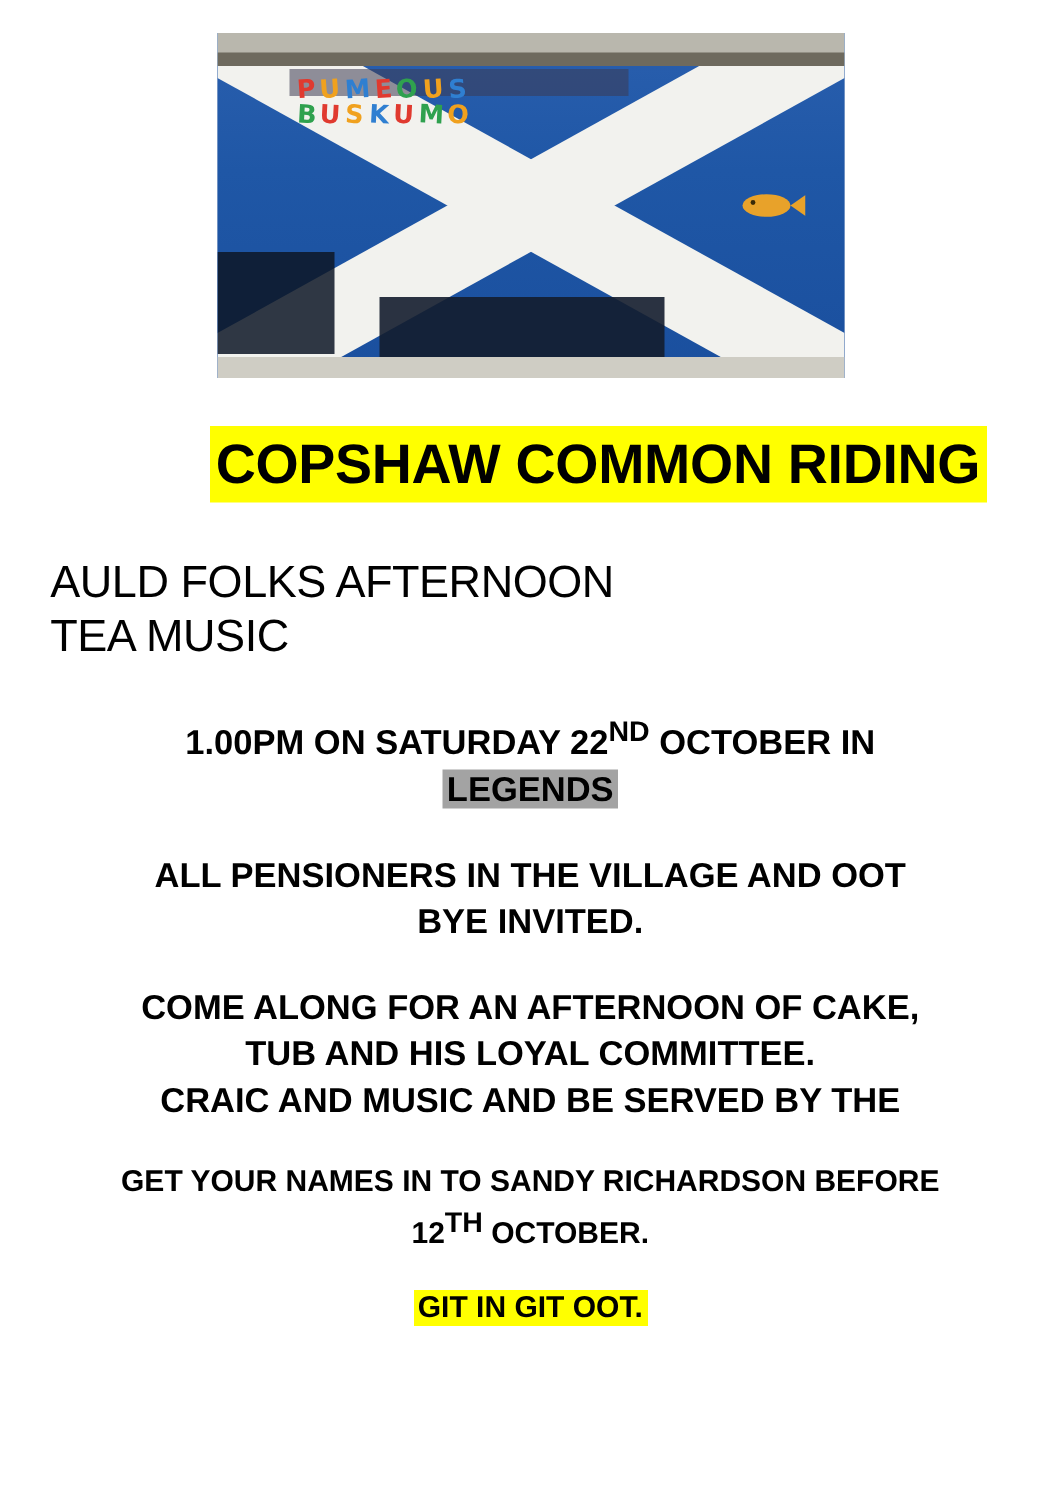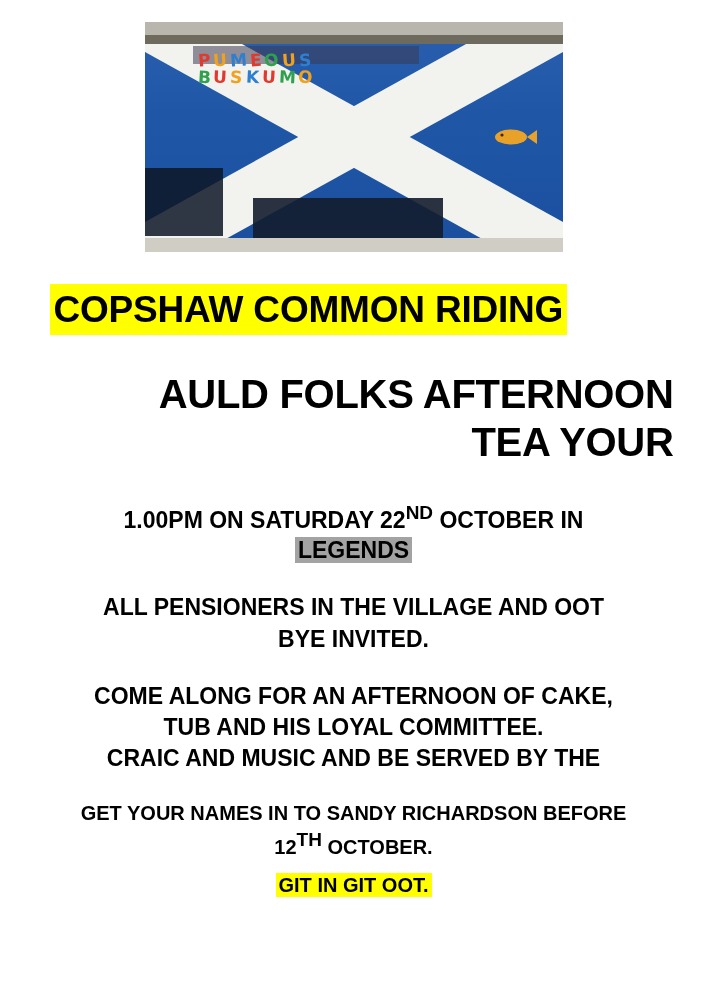--- a/index.html
+++ b/index.html
@@ -125,38 +125,38 @@
     top: 104px;
     width: 44px;
     height: 22px;
     z-index: 6;
   }
 
   
   .title-bar {
     margin: 32px auto 0 auto;
     width: 608px;
-    text-align: left;
+    text-align: right;
   }
   .title-bar span {
     background: #ffff00;
     font-size: 37px;
     font-weight: bold;
     letter-spacing: -0.2px;
     line-height: 1.28;
     padding: 2px 4px;
     display: inline-block;
   }
 
   .headline {
     margin: 36px auto 0 auto;
     width: 640px;
-    text-align: right;
-    font-size: 40px;
-    font-weight: bold;
+    text-align: left;
+    font-size: 30px;
+    font-weight: normal;
     line-height: 1.18;
     letter-spacing: -0.3px;
   }
 
   .when {
     margin: 34px auto 0 auto;
     width: 640px;
     text-align: center;
     font-size: 23px;
     font-weight: bold;
@@ -176,21 +176,21 @@
     font-weight: bold;
     line-height: 1.35;
   }
   .para.small {
     font-size: 20px;
     line-height: 1.38;
   }
   .para.small sup { font-size: 19px; vertical-align: super; }
 
   .footer-line {
-    margin: 12px auto 0 auto;
+    margin: 24px auto 0 auto;
     width: 620px;
     text-align: center;
   }
   .footer-line span {
     background: #ffff00;
     font-size: 20px;
     font-weight: bold;
     padding: 1px 3px;
   }
 </style>
@@ -226,21 +226,21 @@
 
     <div class="photo-bottom-strip"></div>
   </div>
 
   <div class="title-bar">
     <span>COPSHAW COMMON RIDING</span>
   </div>
 
   <div class="headline">
     <div>AULD FOLKS AFTERNOON</div>
-    <div>TEA YOUR</div>
+    <div>TEA MUSIC</div>
   </div>
 
   <div class="when">
     <div><span>1.00PM ON SATURDAY 22</span><sup>ND</sup><span> OCTOBER IN</span></div>
     <div><span class="venue">LEGENDS</span></div>
   </div>
 
   <div class="para">
     <div>ALL PENSIONERS IN THE VILLAGE AND OOT</div>
     <div>BYE INVITED.</div>

